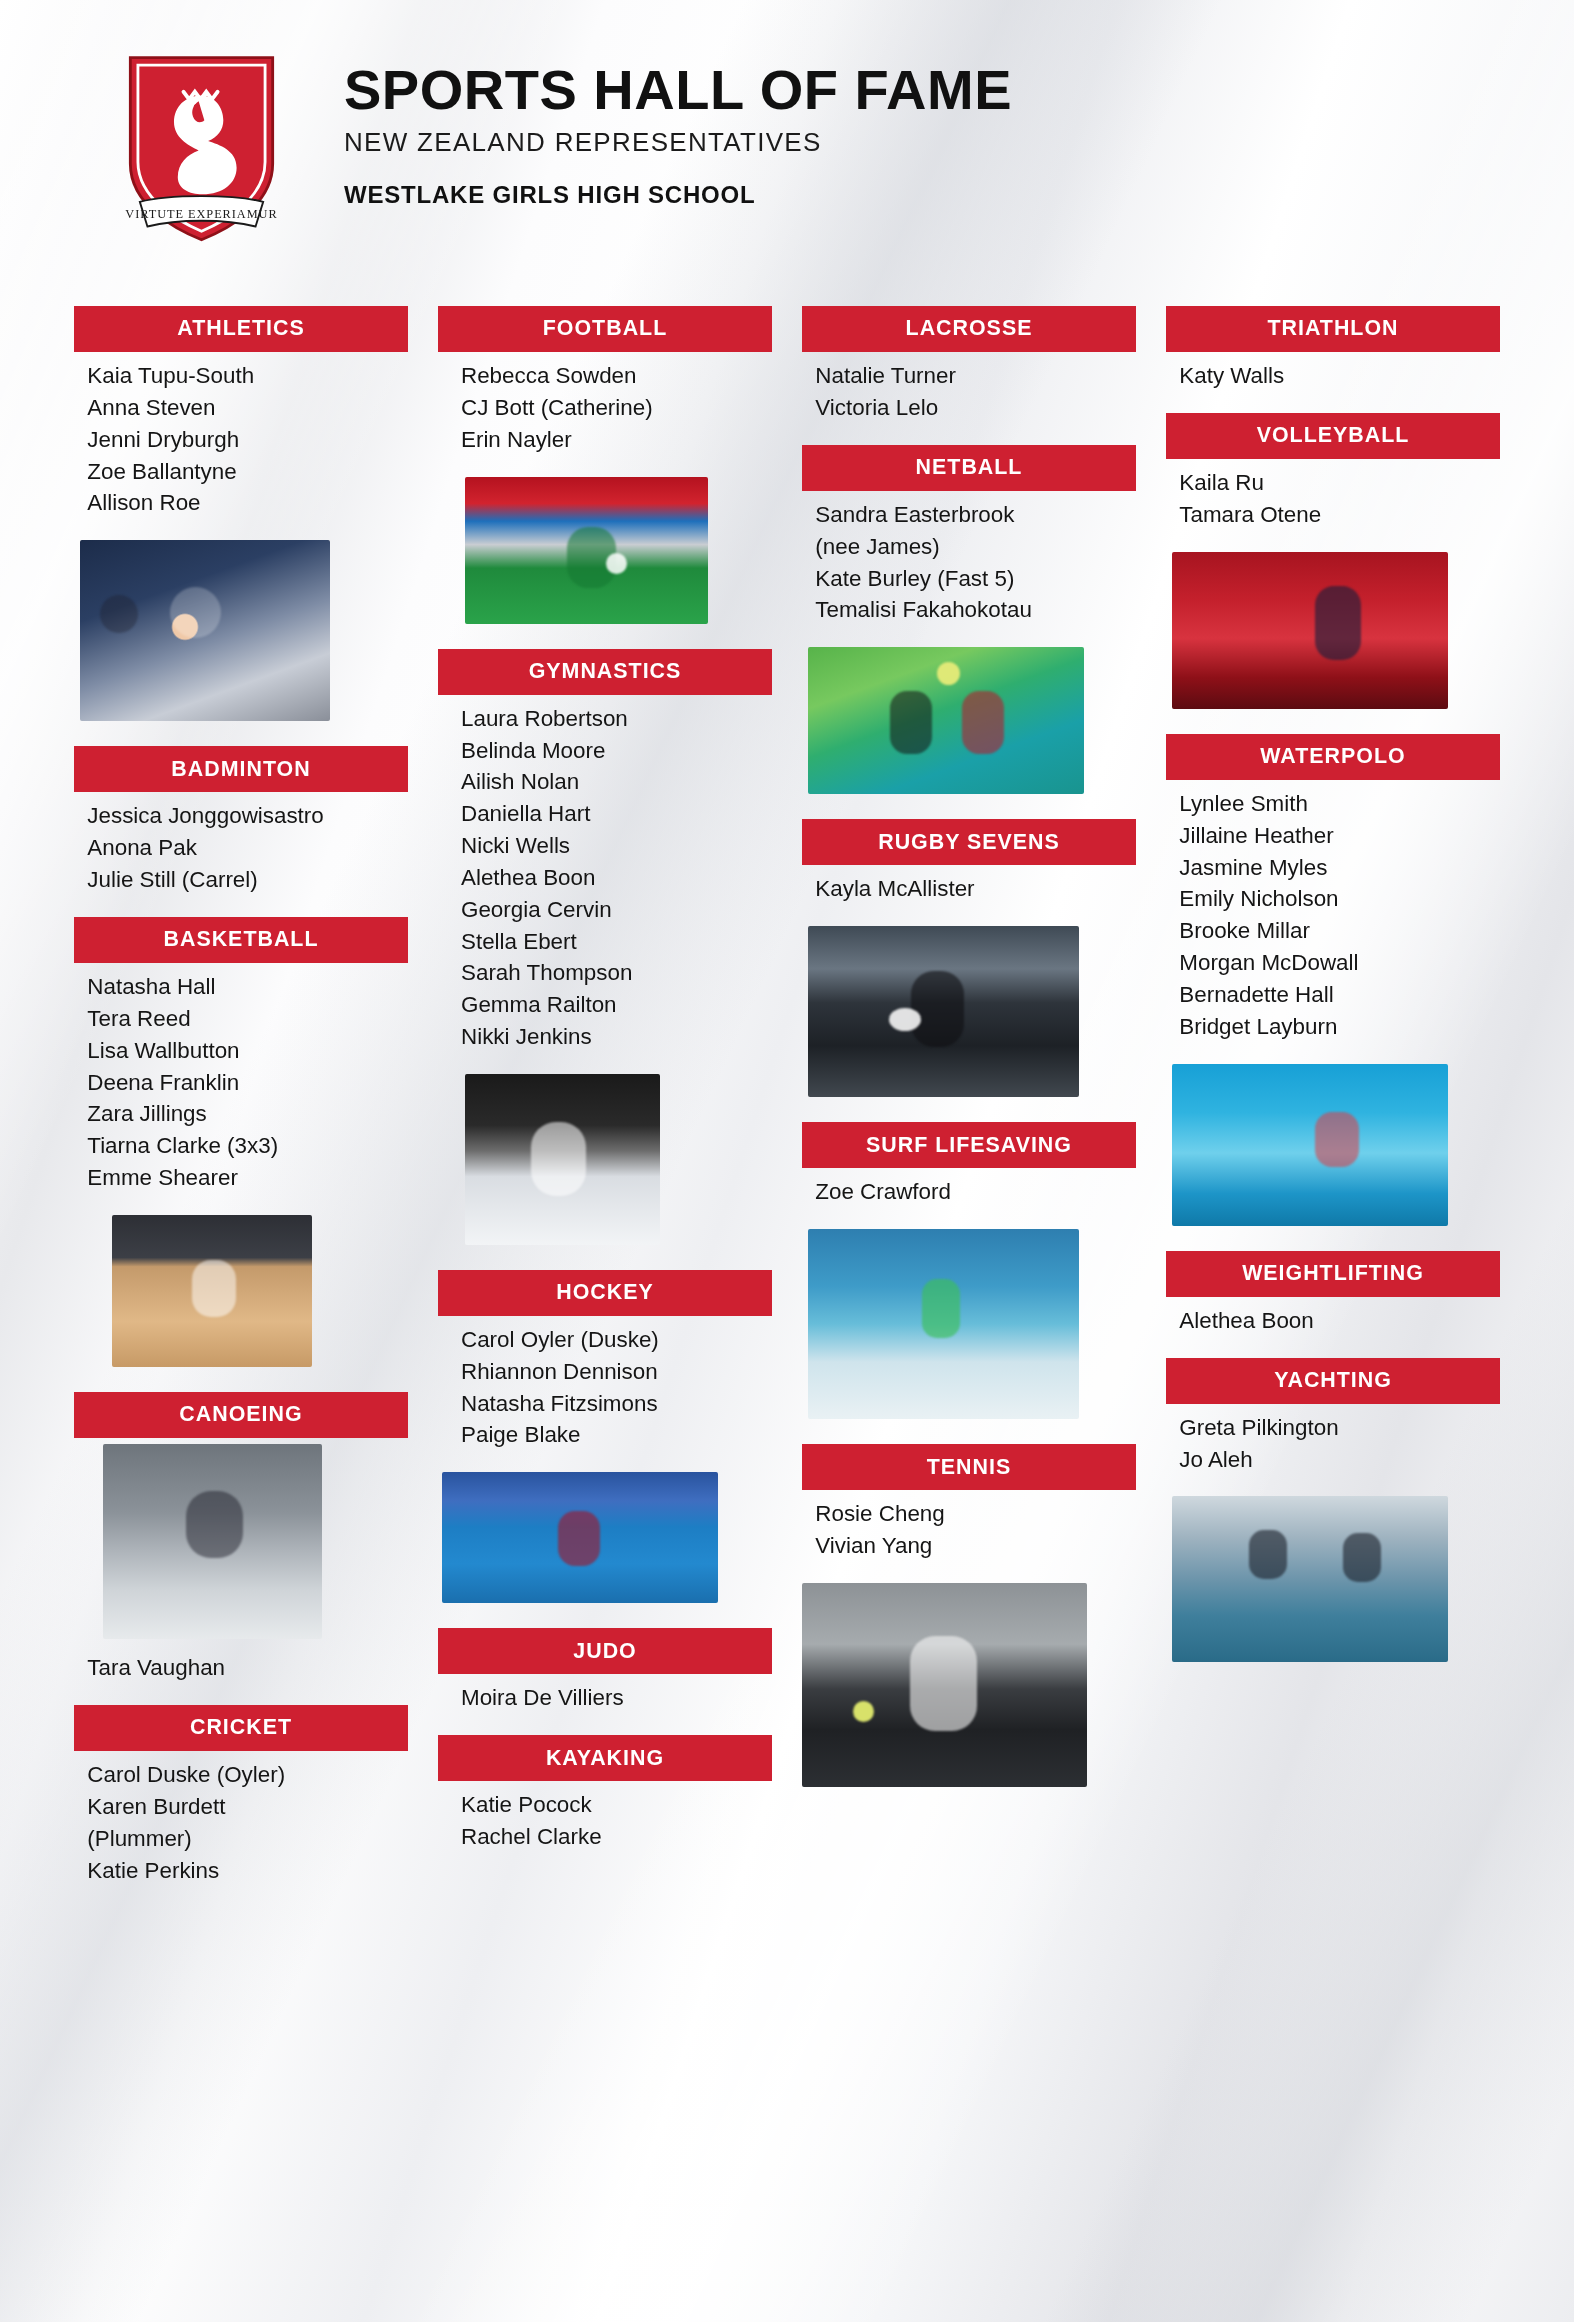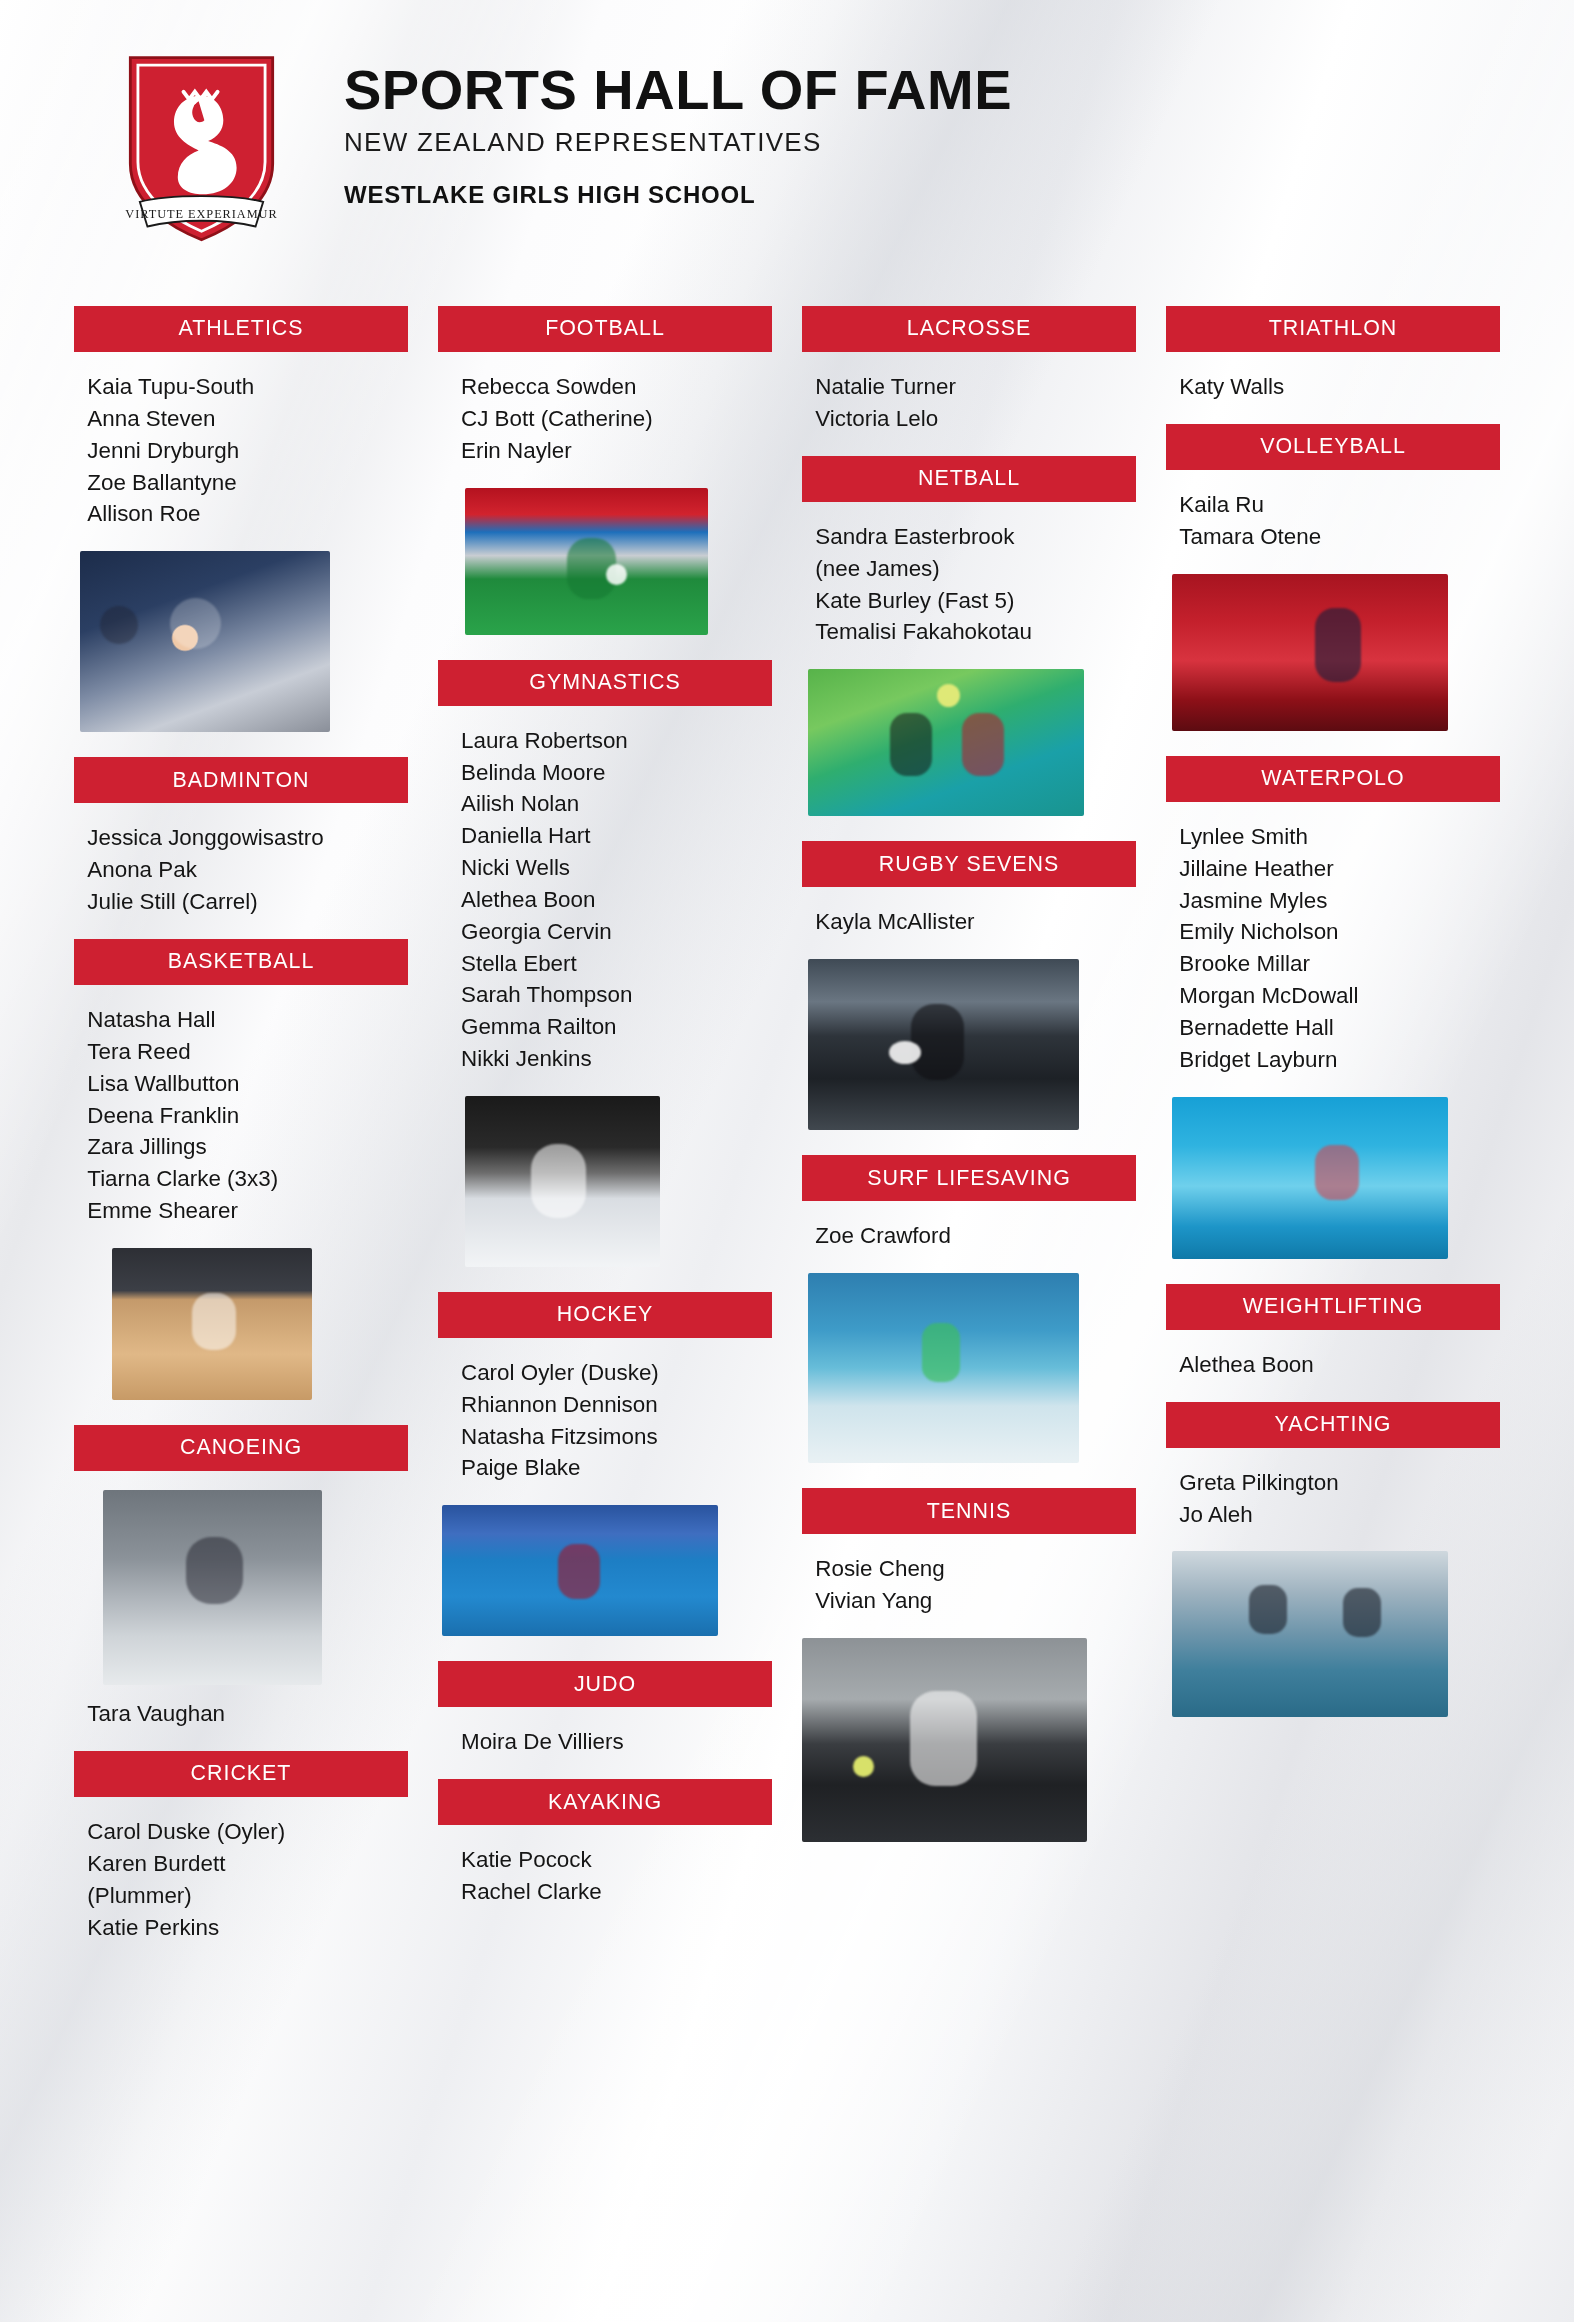--- a/index.html
+++ b/index.html
@@ -108,34 +108,35 @@
     width: 364px;
     box-sizing: border-box;
     padding: 0 15px;
   }
 
   .sport-block { margin-bottom: 7.6px; }
 
   .sport-header {
     background: #ce2031;
     color: #ffffff;
-    font-weight: normal;
+    font-weight: bold;
     font-size: 21.4px;
     letter-spacing: 1px;
     text-align: center;
     padding: 12.4px 3.8px 12.4px;
     line-height: 1;
-    margin-bottom: 19px;
+    margin-bottom: 6px;
   }
   .names {
     font-size: 22.4px;
     line-height: 1.42;
     color: #151515;
     padding-left: 13.3px;
     margin-bottom: 21px;
+    margin-top: 8px;
   }
   .names .nm { white-space: nowrap; }
 
   .photo {
     margin: 0 auto 25px;
     border-radius: 1.9px;
     background-size: cover;
     background-position: center;
     position: relative;
     overflow: hidden;

